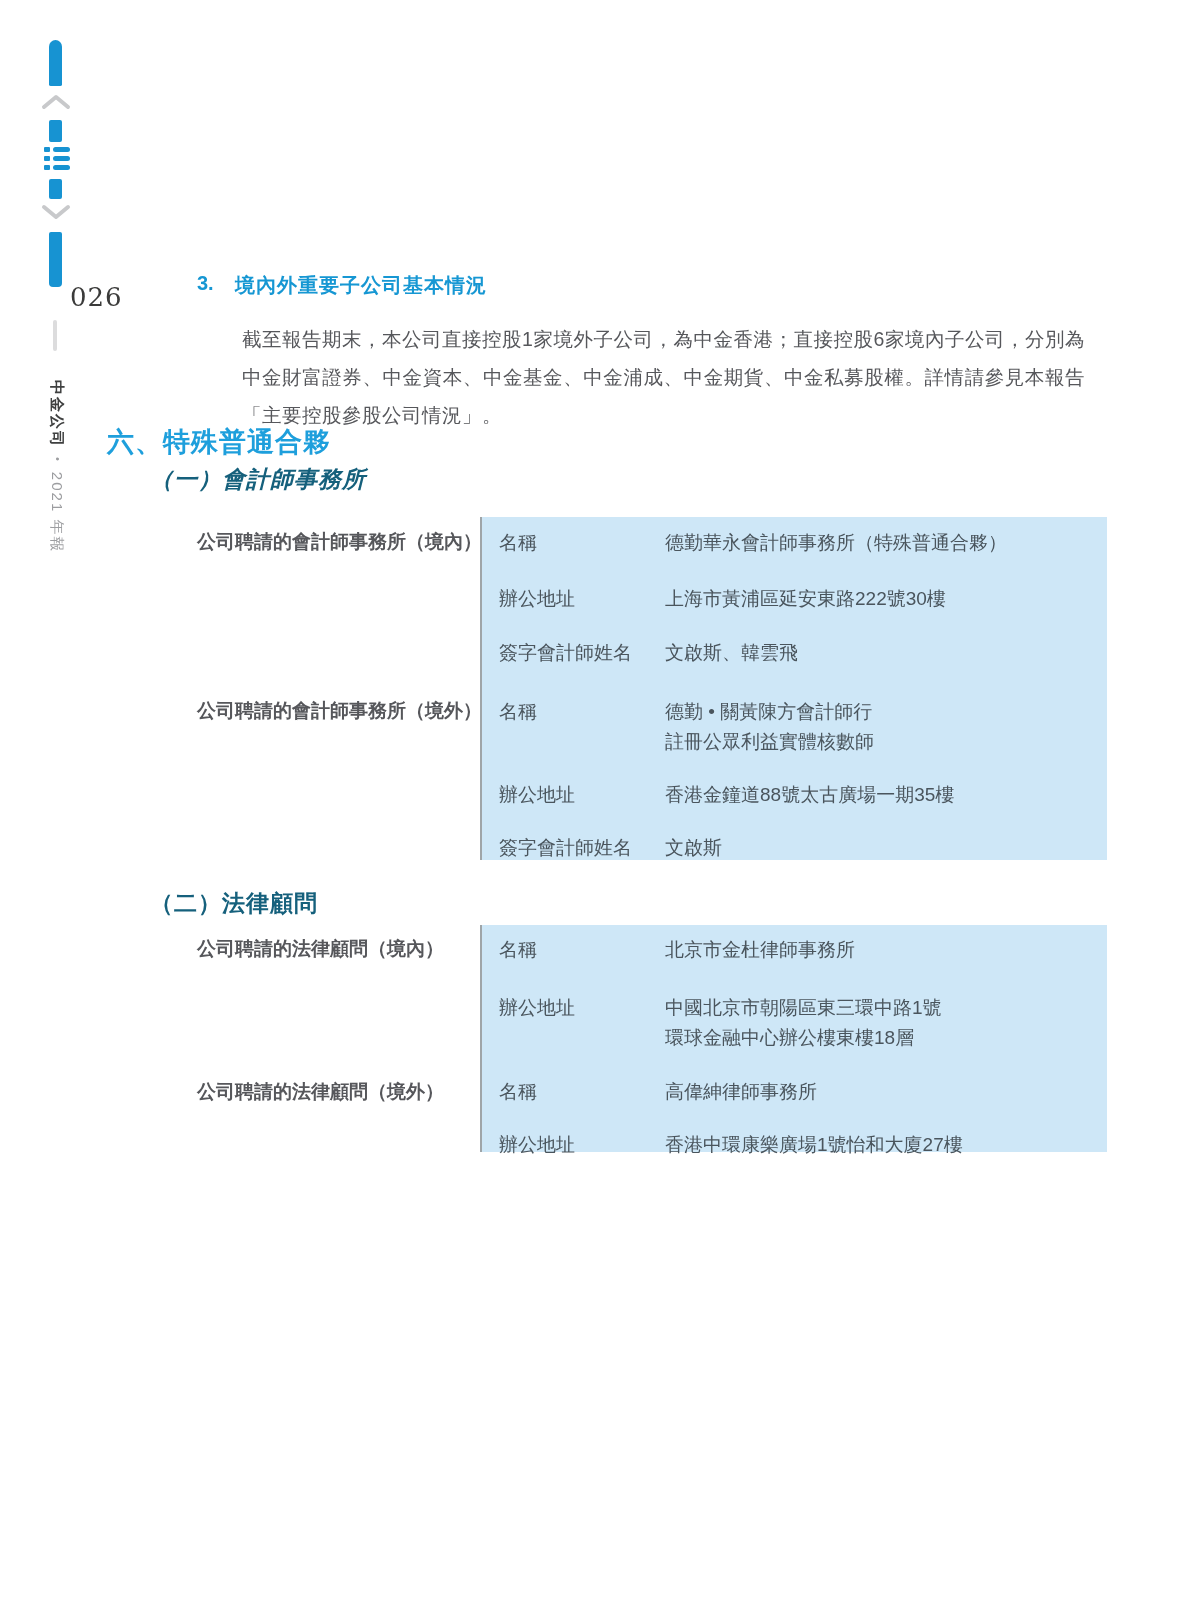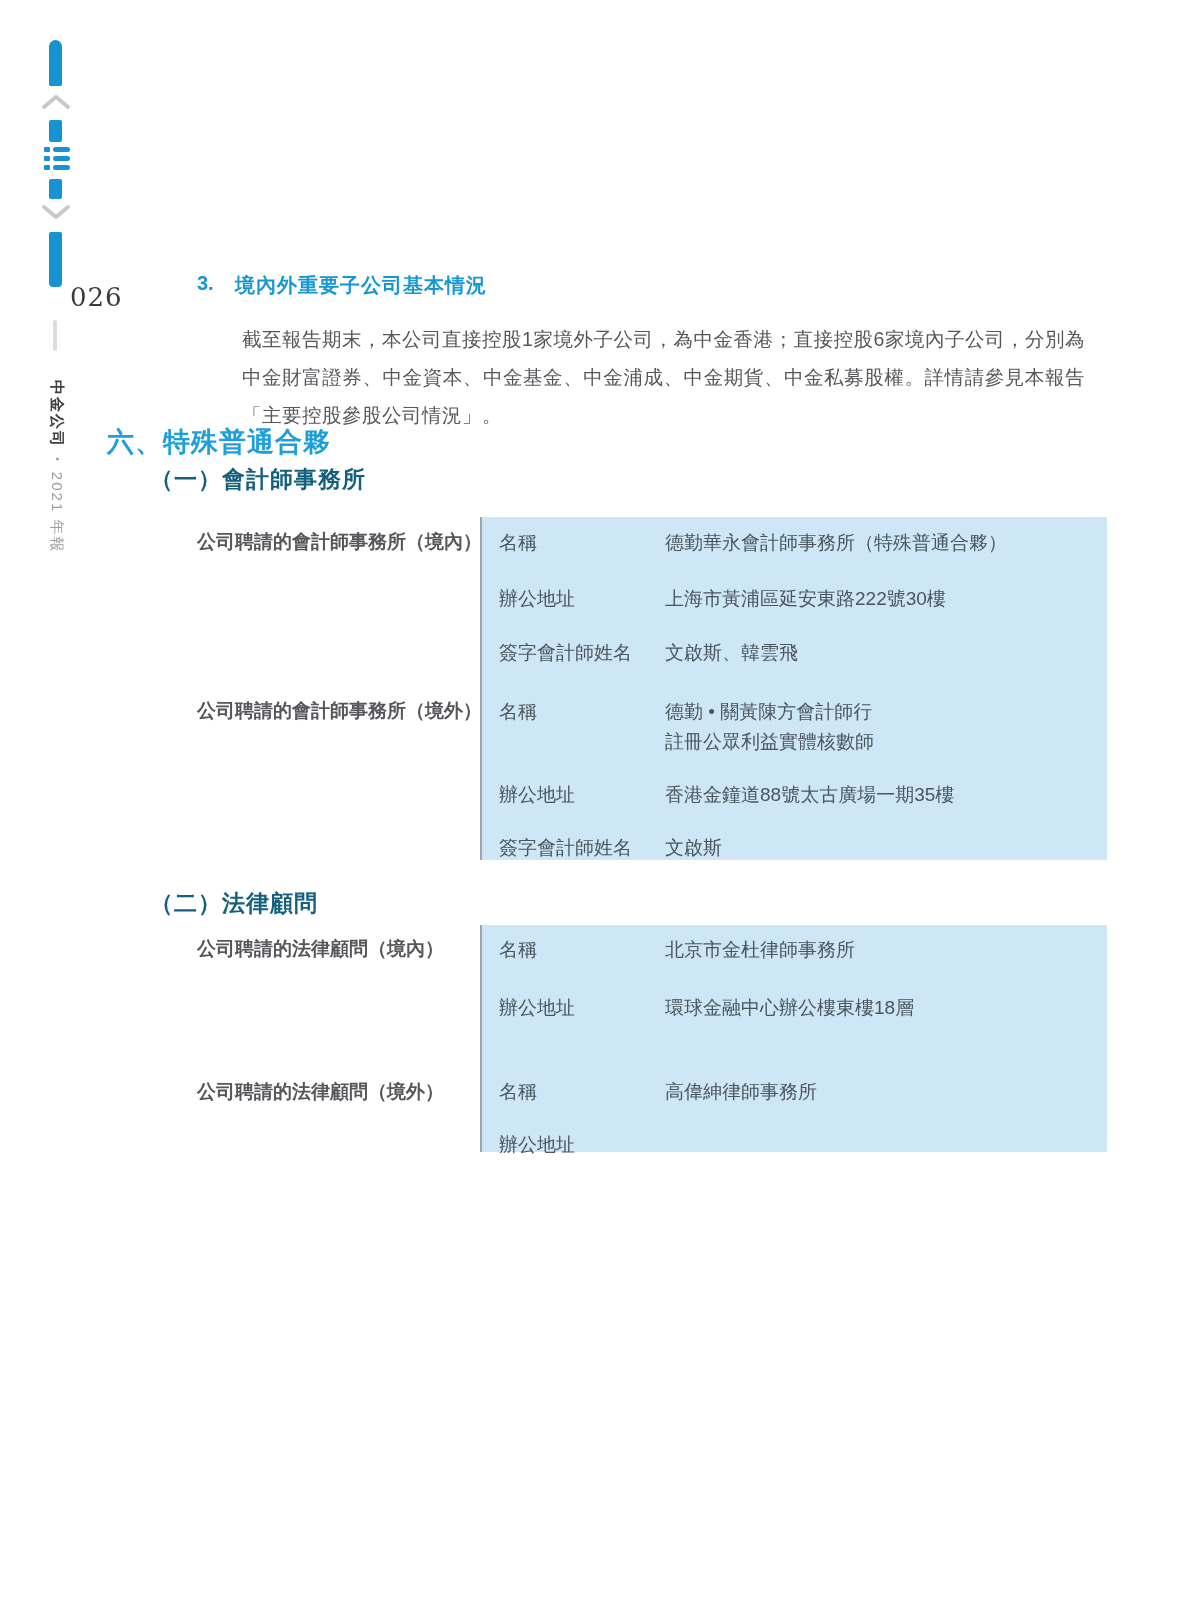--- a/index.html
+++ b/index.html
@@ -35,21 +35,21 @@
   .subtitle{font-family:"DejaVu Serif",serif;font-style:italic;font-size:17px;color:#767679;margin-top:12px;letter-spacing:1px;}
   
   .s3num{position:absolute;left:197px;top:272px;font-size:20px;font-weight:700;color:var(--section-number-blue,#1697D3);}
   .s3title{position:absolute;left:235px;top:272px;font-size:20px;font-weight:700;color:var(--section-number-blue,#1697D3);letter-spacing:1px;}
   .s3body{position:absolute;left:235px;top:313px;width:843px;margin:7px;
           font-size:19.5px;line-height:38px;color:var(--body-text,#56575B);text-align:justify;letter-spacing:0.5px;}
   
   .h-blue{position:absolute;left:107px;top:424px;margin:0;font-size:27px;font-weight:700;
           color:var(--heading-blue,#1E9FDC);letter-spacing:1px;}
   .h-teal{margin:0;font-size:23px;font-weight:700;color:var(--heading-teal,#15607C);letter-spacing:1px;}
-  .h-acct{position:absolute;left:150px;top:464px;}
+  .h-acct{position:absolute;left:150px;top:464px;font-style:italic;}
   .h-legal{position:absolute;left:150px;top:888px;}
   
   .side-label{position:absolute;left:197px;font-size:19px;line-height:22px;color:var(--body-text,#56575B);font-weight:bold;}
   .info-table{position:absolute;left:480px;width:625px;background:var(--table-bg,#CEE7F7);
               border-left:2px solid var(--table-border,#9FA5A8);}
   .t1{top:517px;height:343px;}
   .t2{top:925px;height:227px;}
   .trow{position:absolute;left:17px;right:16px;display:flex;line-height:30px;
         font-size:19px;color:var(--table-text,#4A555D);}
   .field{width:166px;flex:none;}
@@ -140,25 +140,27 @@
   <div class="side-label" style="top:1081px">公司聘請的法律顧問（境外）</div>
 
   <div class="info-table t2">
     <div class="trow" style="top:10px">
       <span class="field">名稱</span>
       <span class="value">北京市金杜律師事務所</span>
     </div>
     <div class="trow" style="top:68px">
       <span class="field">辦公地址</span>
       <span class="value">
+        <span class="vline">中國北京市朝陽區東三環中路1號</span>
         <span class="vline">環球金融中心辦公樓東樓18層</span>
       </span>
     </div>
     <div class="trow" style="top:152px">
       <span class="field">名稱</span>
       <span class="value">高偉紳律師事務所</span>
     </div>
     <div class="trow" style="top:205px">
       <span class="field">辦公地址</span>
+      <span class="value">香港中環康樂廣場1號怡和大廈27樓</span>
     </div>
   </div>
 
 </div>
 
 </body></html>

